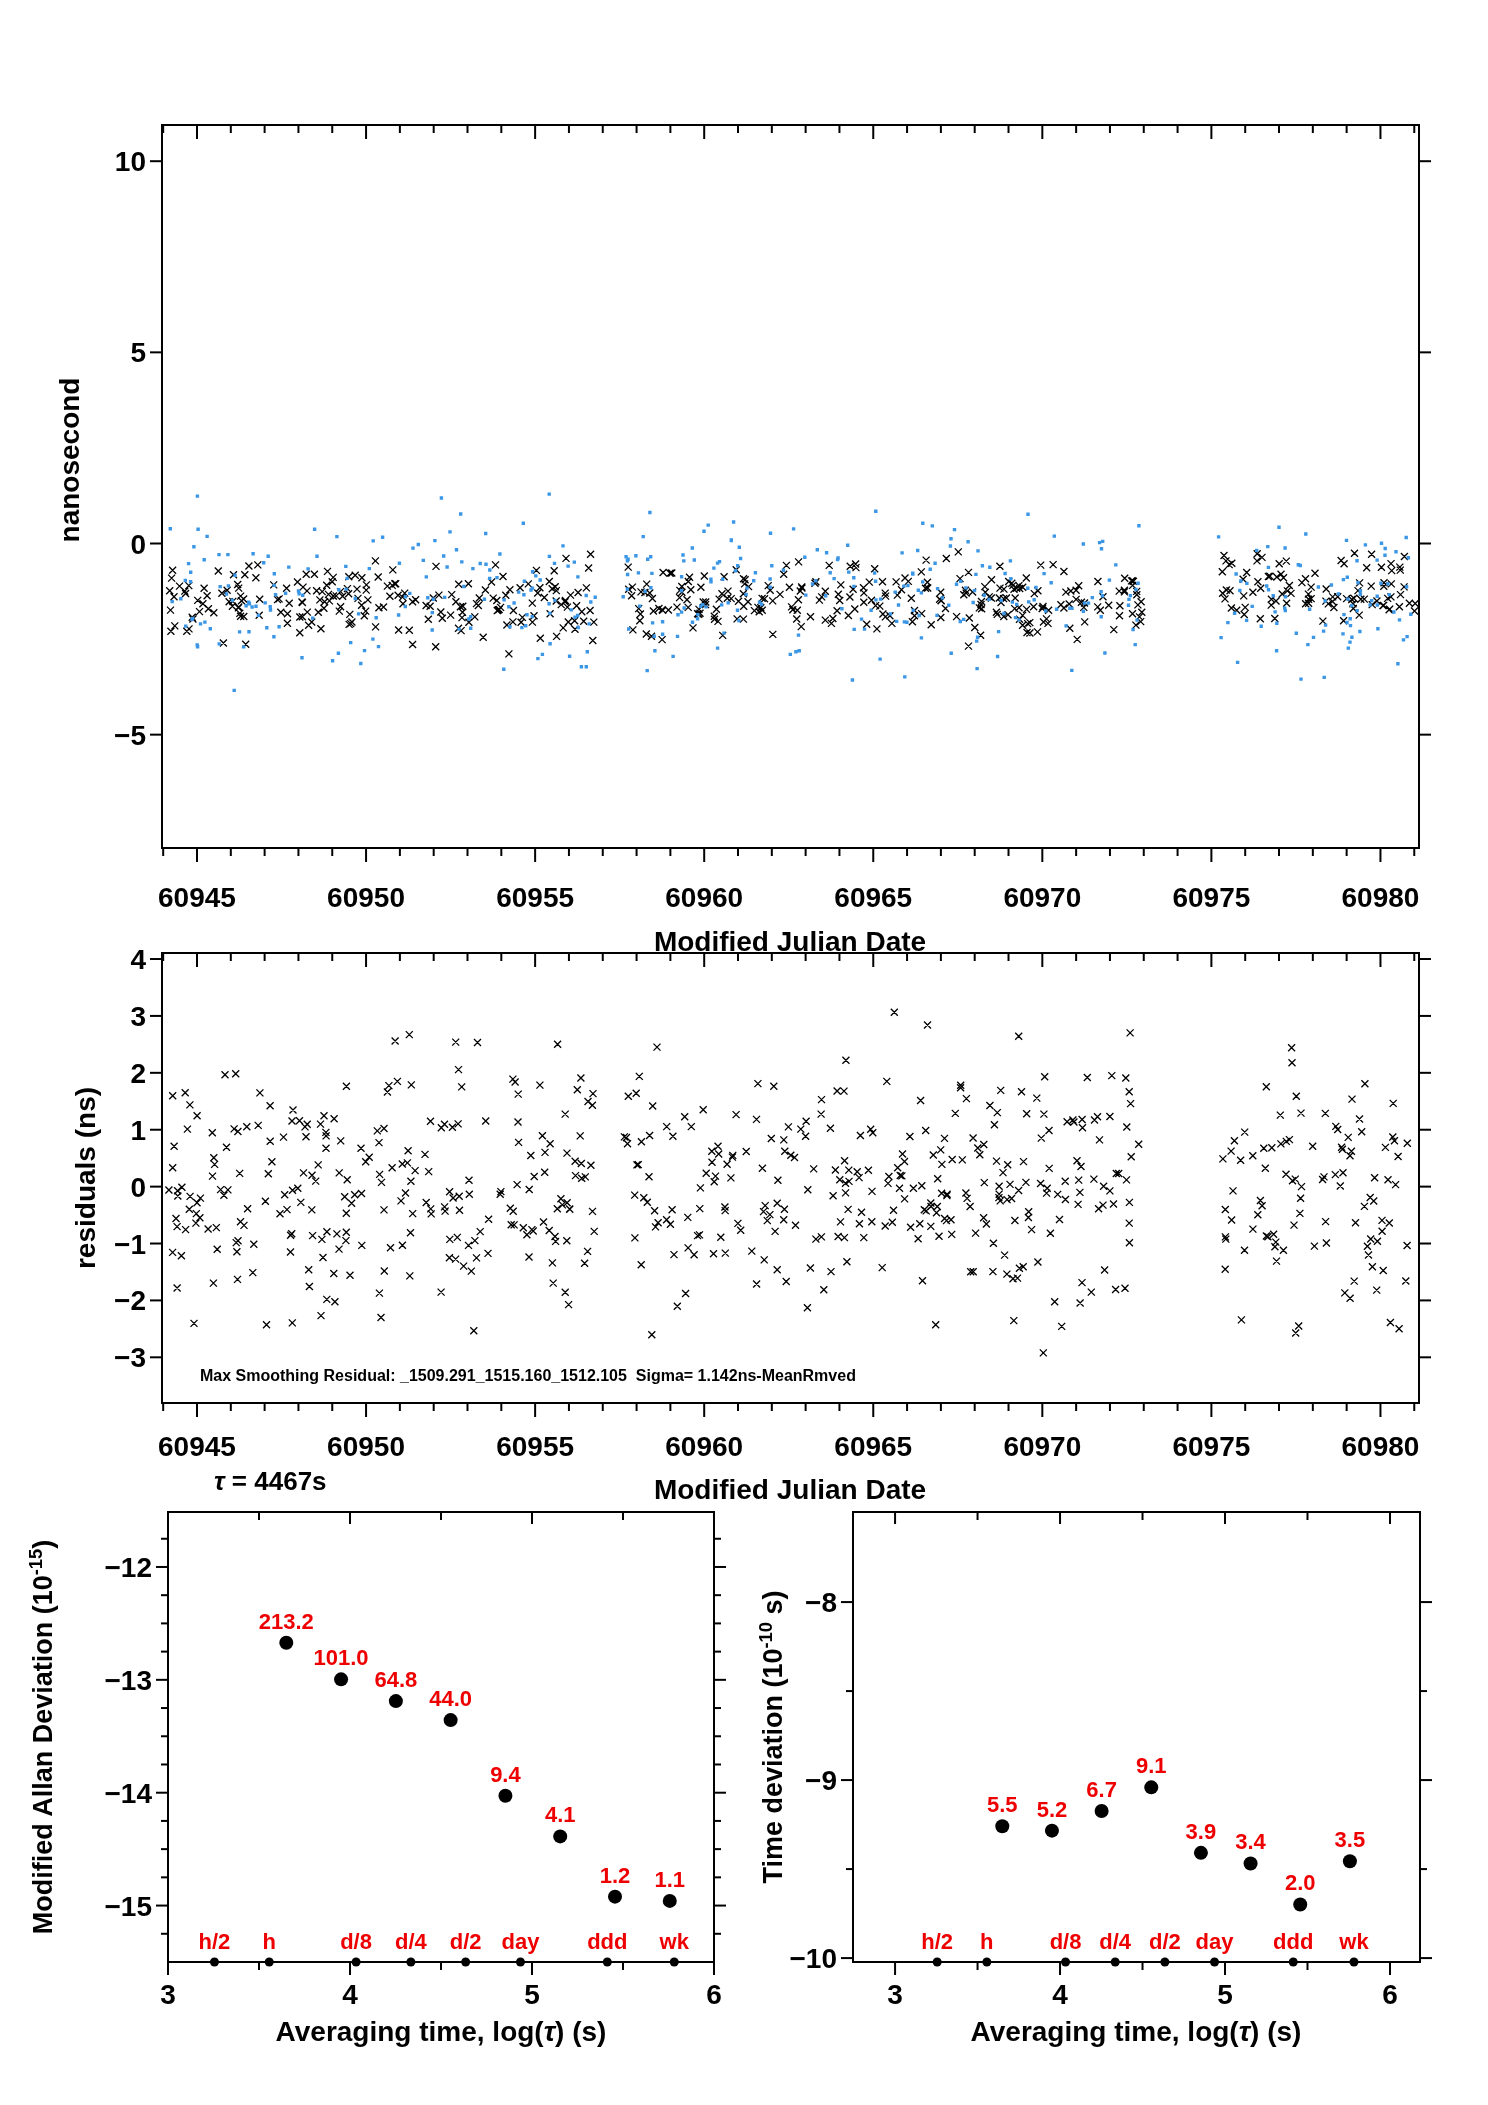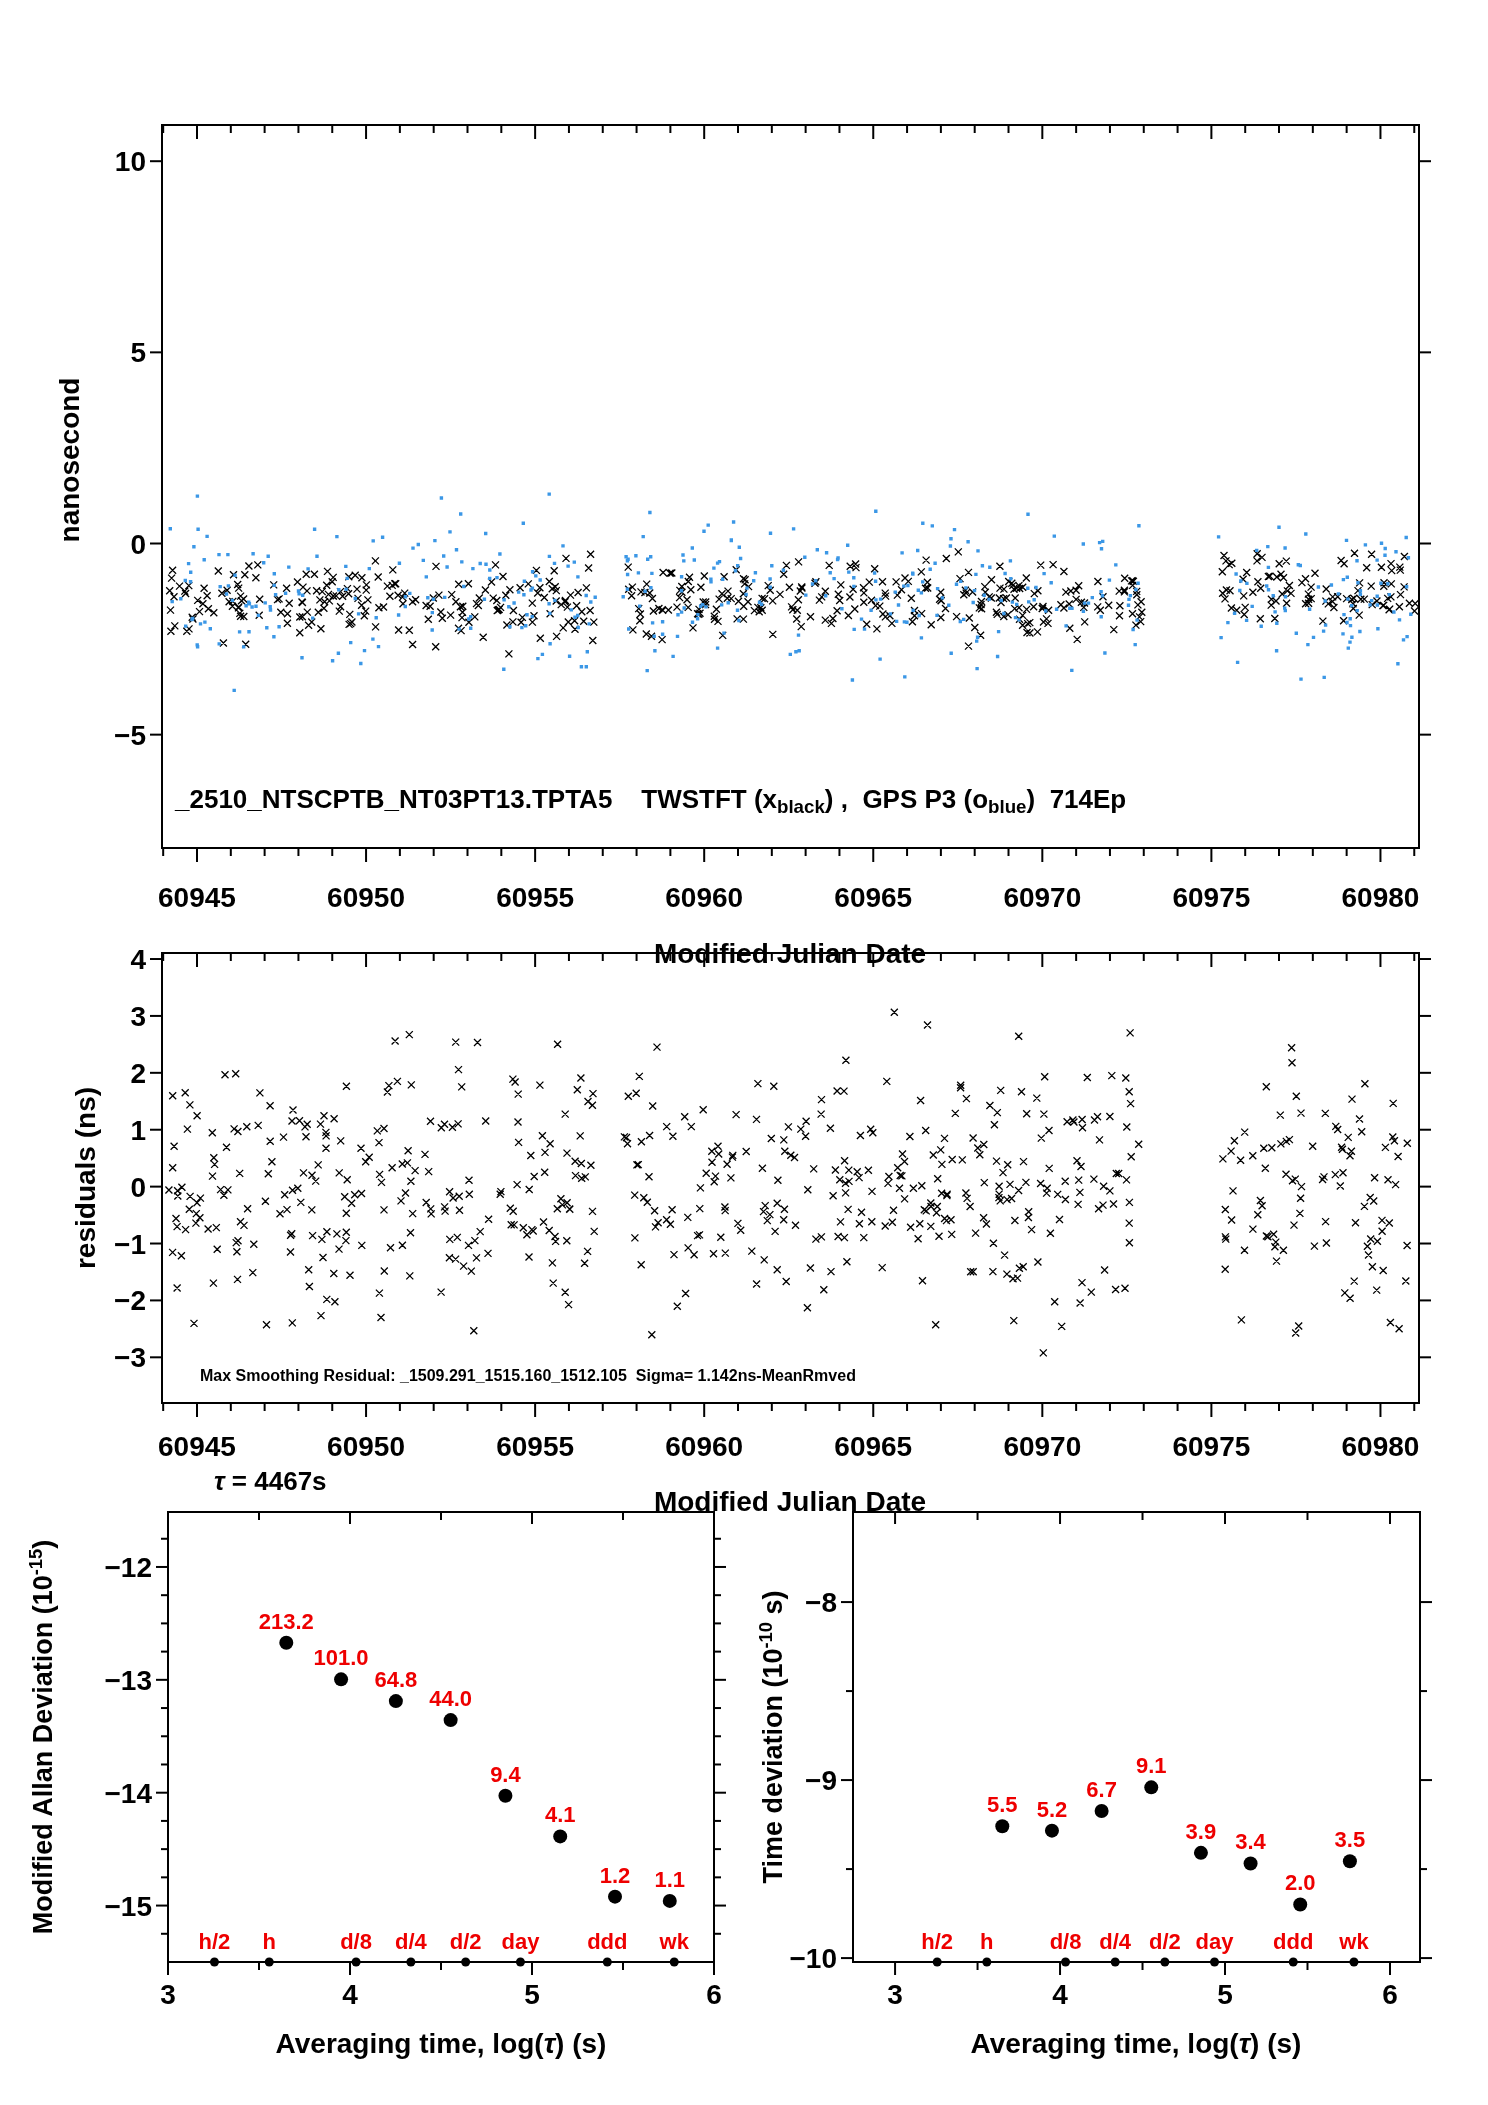--- a/index.html
+++ b/index.html
@@ -4,21 +4,21 @@
 <style>
   html,body{margin:0;padding:0;background:#fff;}
   #page{position:relative;width:1488px;height:2105px;background:#ffffff;overflow:hidden;
         font-family:"Liberation Sans",sans-serif;}
   .frame{fill:none;stroke:#000;stroke-width:2px;}
   .tick{stroke:#000;stroke-width:2px;}
   .tlabel{font-family:"Liberation Sans",sans-serif;font-size:28px;font-weight:700;fill:#000;}
   .rlabel{font-family:"Liberation Sans",sans-serif;font-size:22px;font-weight:700;}
   .txt{position:absolute;color:#000;font-weight:700;white-space:pre;}
   .rot{transform:translate(-50%,-50%) rotate(-90deg);transform-origin:center center;}
-  .center{transform:translateX(-50%);margin-top:12px;}
+  .center{transform:translateX(-50%);}
   .sup{font-size:0.68em;vertical-align:0.55em;}
   .sub{font-size:0.72em;vertical-align:-0.25em;}
   .tau{font-style:italic;}
   #toptitle{top:784px;left:175px;font-size:26px;}
   #maxnote{top:1367px;left:200px;font-size:16px;}
   #taunote{top:1466px;left:214px;font-size:26px;}
   #xlab-top{top:926px;left:790px;font-size:28px;}
   #xlab-mid{top:1474px;left:790px;font-size:28px;}
   #xlab-bl{top:2016px;left:441px;font-size:28px;}
   #xlab-br{top:2016px;left:1136px;font-size:28px;}
@@ -391,21 +391,20 @@
         <text x="1164.8747454175152" y="1949" class="rlabel" fill="#ee0000" text-anchor="middle">d/2</text>
         <circle cx="1214.530549898167" cy="1962" r="4.5" fill="#000"></circle>
         <text x="1214.530549898167" y="1949" class="rlabel" fill="#ee0000" text-anchor="middle">day</text>
         <circle cx="1293.2539714867617" cy="1962" r="4.5" fill="#000"></circle>
         <text x="1293.2539714867617" y="1949" class="rlabel" fill="#ee0000" text-anchor="middle">ddd</text>
         <circle cx="1353.946232179226" cy="1962" r="4.5" fill="#000"></circle>
         <text x="1353.946232179226" y="1949" class="rlabel" fill="#ee0000" text-anchor="middle">wk</text>
       </g>
     </svg>
 
-  <div class="txt" id="toptitle"><span>_2510_NTSCPTB_NT03PT13.TPTA5    TWSTFT (x</span><span class="sub">black</span><span>) ,  GPS P3 (o</span><span class="sub">blue</span><span>)  714Ep</span></div>
 
   <div class="txt" id="maxnote">Max Smoothing Residual: _1509.291_1515.160_1512.105  Sigma= 1.142ns-MeanRmved</div>
 
   <div class="txt" id="taunote"><span class="tau">τ</span><span> = 4467s</span></div>
 
   <div class="txt center" id="xlab-top">Modified Julian Date</div>
   <div class="txt center" id="xlab-mid">Modified Julian Date</div>
 
   <div class="txt center" id="xlab-bl"><span>Averaging time, log(</span><span class="tau">τ</span><span>) (s)</span></div>
   <div class="txt center" id="xlab-br"><span>Averaging time, log(</span><span class="tau">τ</span><span>) (s)</span></div>

